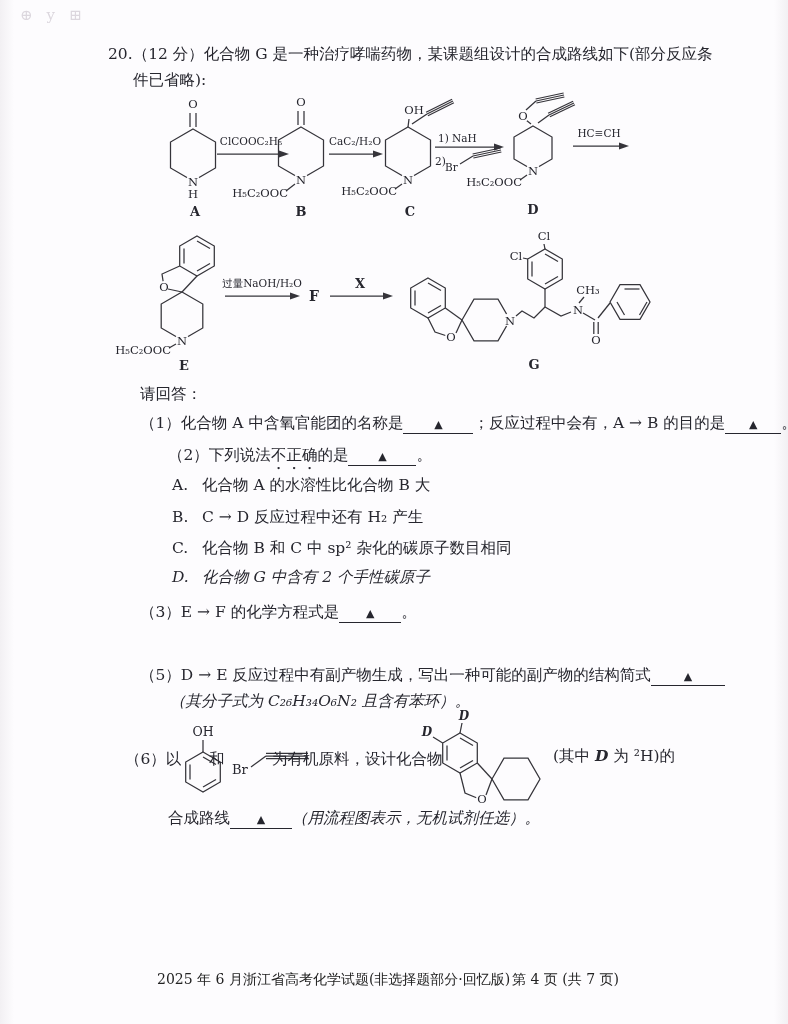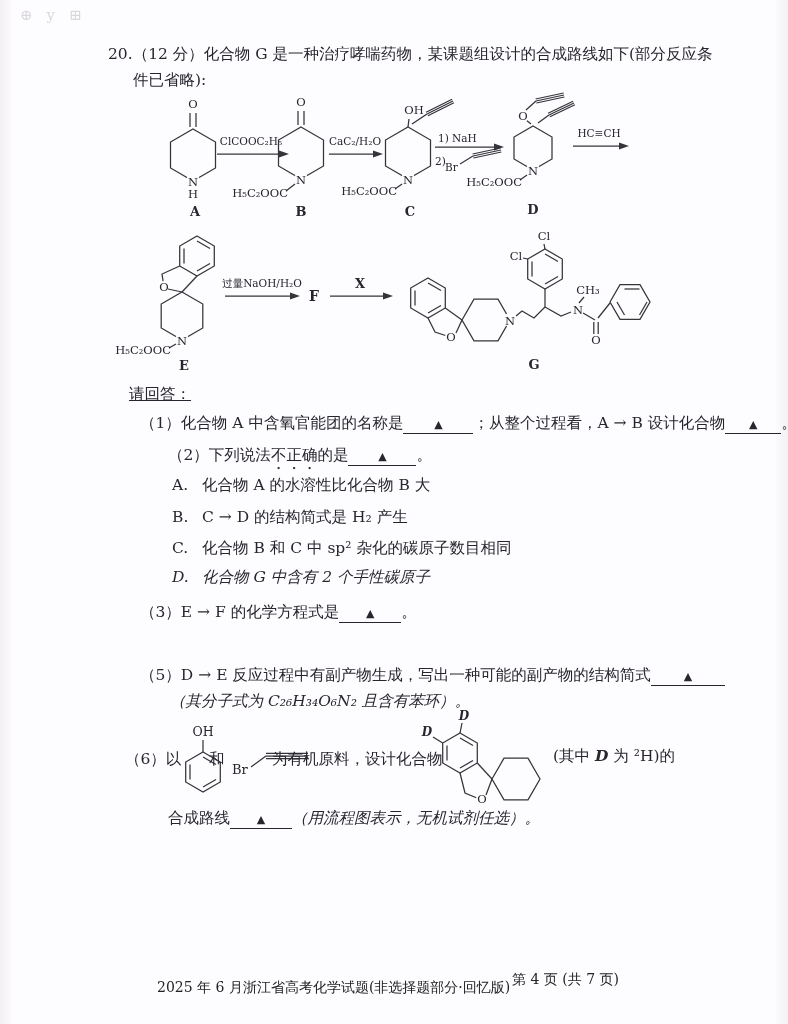--- a/index.html
+++ b/index.html
@@ -205,32 +205,32 @@
         <text x="478" y="116">O</text>
       <line x1="480" y1="90" x2="492" y2="75"></line>
       <polygon class="ring" points="492,74 502,56.7 522,56.7 532,74 522,91.3 502,91.3"></polygon>
       <line x1="506.5" y1="61" x2="521.5" y2="61"></line>
         <line x1="529" y1="74" x2="521.5" y2="87"></line>
         <line x1="506.5" y1="87" x2="499" y2="74"></line>
       <text class="lbl" x="416" y="141">G</text>
     </g>
   </svg>
 
-  <div class="t" style="left:129px;top:384px;text-decoration:underline;">请回答：</div>
+  <div class="t" style="left:140px;top:384px;">请回答：</div>
 
   <div class="t" style="left:140px;top:413px;">
-    <span>（1）化合物 A 中含氧官能团的名称是</span><span class="blank" style="width:70px;"><span>▲</span></span><span>；从整个过程看，A → B 设计化合物</span><span class="blank" style="width:56px;"><span>▲</span></span><span>。</span>
+    <span>（1）化合物 A 中含氧官能团的名称是</span><span class="blank" style="width:70px;"><span>▲</span></span><span>；反应过程中会有，A → B 的目的是</span><span class="blank" style="width:56px;"><span>▲</span></span><span>。</span>
   </div>
 
   <div class="t" style="left:140px;top:445px;margin-left:28px;">
     <span>（2）下列说法</span><span class="emph">不正确</span><span>的是</span><span class="blank" style="width:68px;"><span>▲</span></span><span>。</span>
   </div>
 
   <div class="t" style="left:172px;top:475px;"><span class="optlabel">A.</span><span>化合物 A 的水溶性比化合物 B 大</span></div>
-  <div class="t" style="left:172px;top:507px;"><span class="optlabel">B.</span><span>C → D 的结构简式是 H₂ 产生</span></div>
+  <div class="t" style="left:172px;top:507px;"><span class="optlabel">B.</span><span>C → D 反应过程中还有 H₂ 产生</span></div>
   <div class="t" style="left:172px;top:538px;"><span class="optlabel">C.</span><span>化合物 B 和 C 中 sp² 杂化的碳原子数目相同</span></div>
   <div class="t" style="left:172px;top:567px;font-style:italic;"><span class="optlabel">D.</span><span>化合物 G 中含有 2 个手性碳原子</span></div>
 
   <div class="t" style="left:140px;top:602px;">
     <span>（3）E → F 的化学方程式是</span><span class="blank" style="width:62px;"><span>▲</span></span><span>。</span>
   </div>
 
 
   <div class="t" style="left:140px;top:665px;">
     <span>（5）D → E 反应过程中有副产物生成，写出一种可能的副产物的结构简式</span><span class="blank" style="width:74px;"><span>▲</span></span>
@@ -276,16 +276,16 @@
     <line x1="77" y1="71" x2="62.3" y2="55"></line>
     <polygon class="ring" points="77,71 89,50.2 113,50.2 125,71 113,91.8 89,91.8"></polygon>
   </svg>
 
   <div class="t" style="left:553px;top:746px;"><span>(其中 </span><span class="bold" style="font-style:italic;">D</span><span> 为 ²H)的</span></div>
 
   <div class="t" style="left:168px;top:808px;">
     <span>合成路线</span><span class="blank" style="width:62px;"><span>▲</span></span><span class="kai">（用流程图表示，无机试剂任选）。</span>
   </div>
 
-  <div class="t footer" style="left:157px;top:969px;margin-top:8px;">2025 年 6 月浙江省高考化学试题(非选择题部分·回忆版)</div>
+  <div class="t footer" style="left:157px;top:969px;">2025 年 6 月浙江省高考化学试题(非选择题部分·回忆版)</div>
   <div class="t footer" style="left:512px;top:969px;">第 4 页 (共 7 页)</div>
 
 </div>
 
 </body></html>

